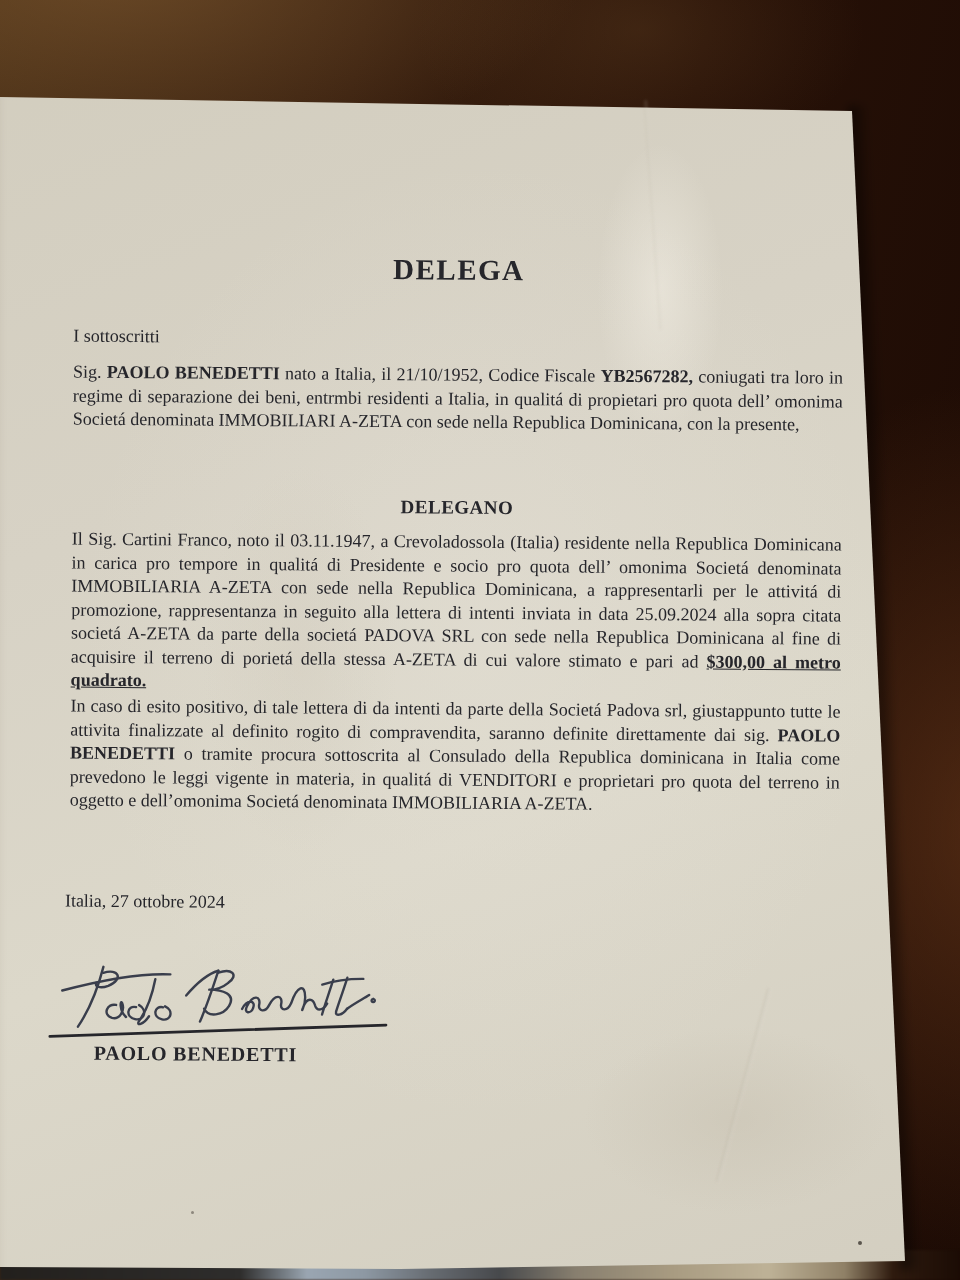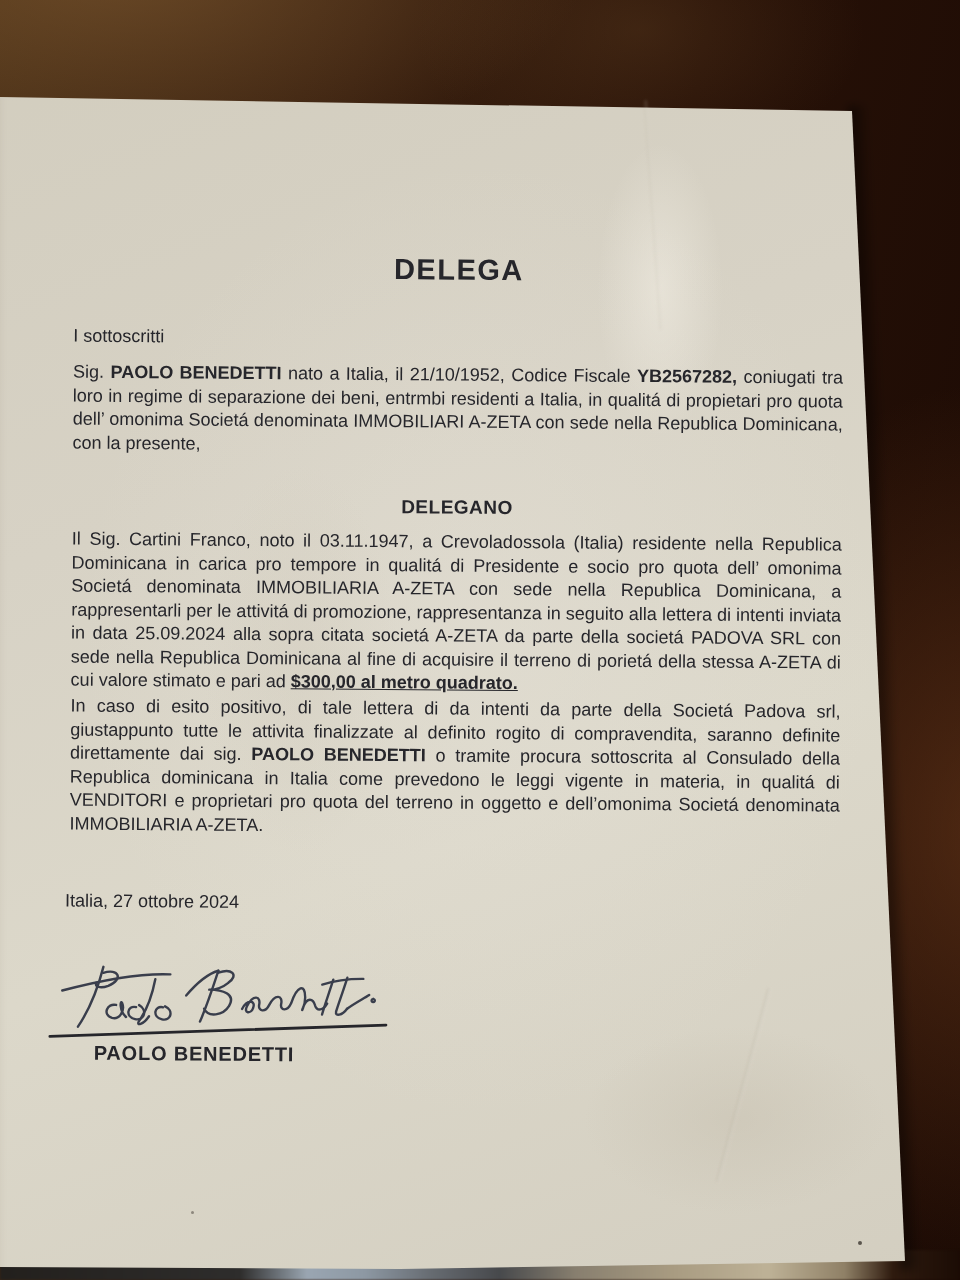--- a/index.html
+++ b/index.html
@@ -1,18 +1,18 @@
 <!DOCTYPE html>
 <html><head>
 <meta charset="utf-8">
 <style>
   html,body{margin:0;padding:0;background:#000;}
   .photo{
     position:relative;width:960px;height:1280px;overflow:hidden;
-    font-family:Liberation Sans, sans-serif;
+    font-family:Liberation Serif, serif;
   }
   
   .wood{
     position:absolute;inset:0;z-index:0;
     background:
       radial-gradient(420px 620px at 985px 830px, rgba(118,64,30,0.55), rgba(118,64,30,0) 72%),
       radial-gradient(620px 260px at 120px -30px, rgba(134,95,52,0.55), rgba(134,95,52,0) 75%),
       radial-gradient(320px 200px at 640px 30px, rgba(110,75,40,0.30), rgba(110,75,40,0) 70%),
       linear-gradient(102deg, #4a3017 0%, #3a2110 30%, #271107 58%, #1b0a04 100%);
   }

